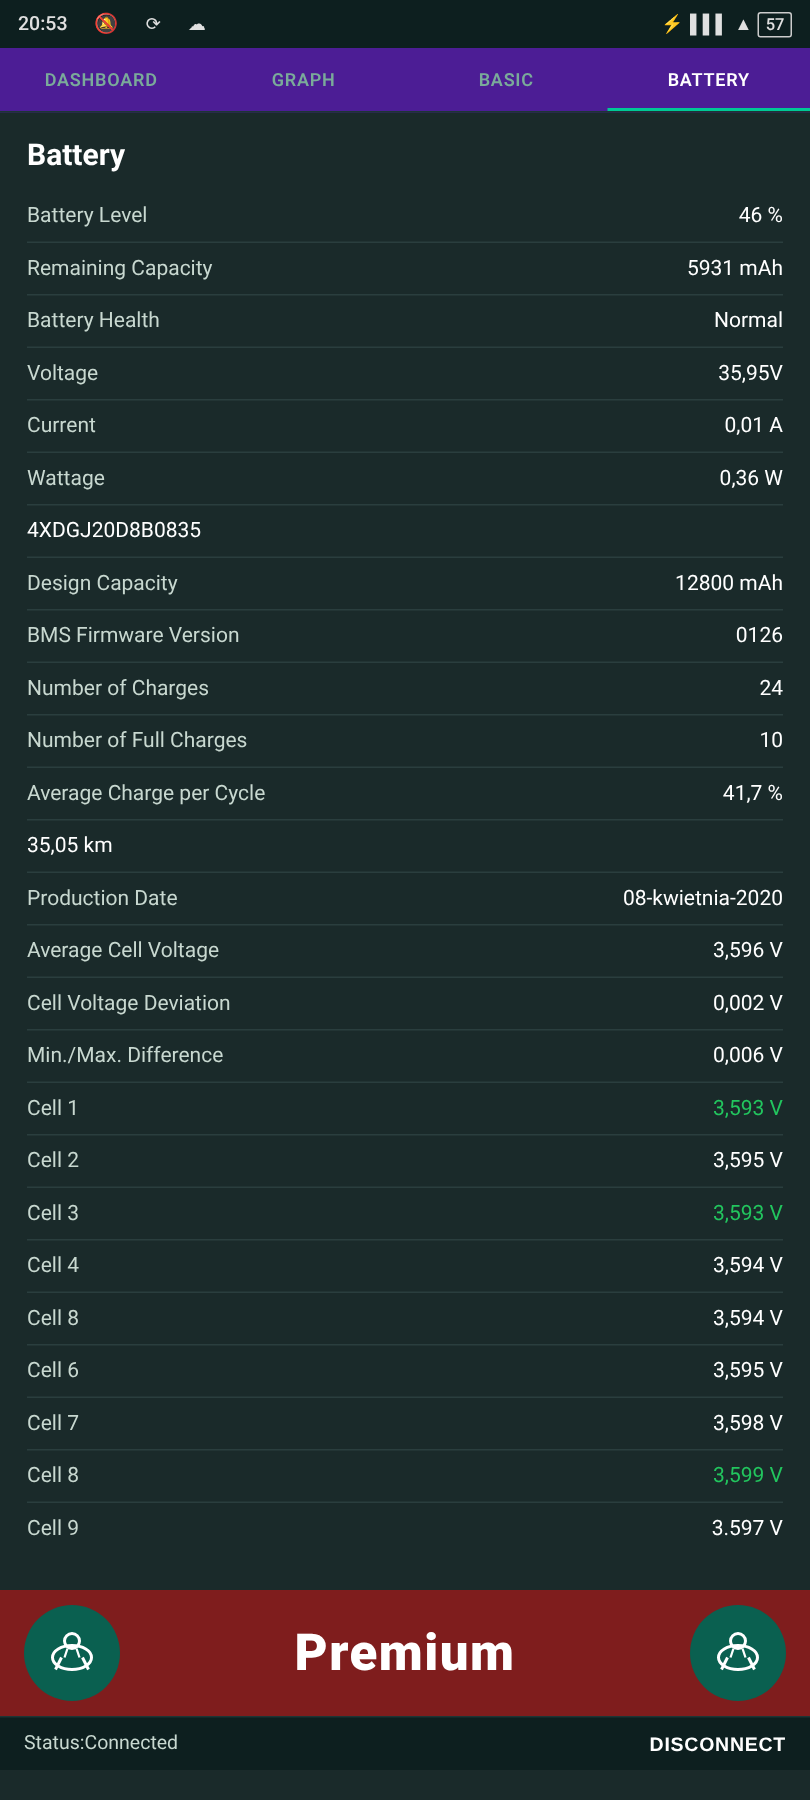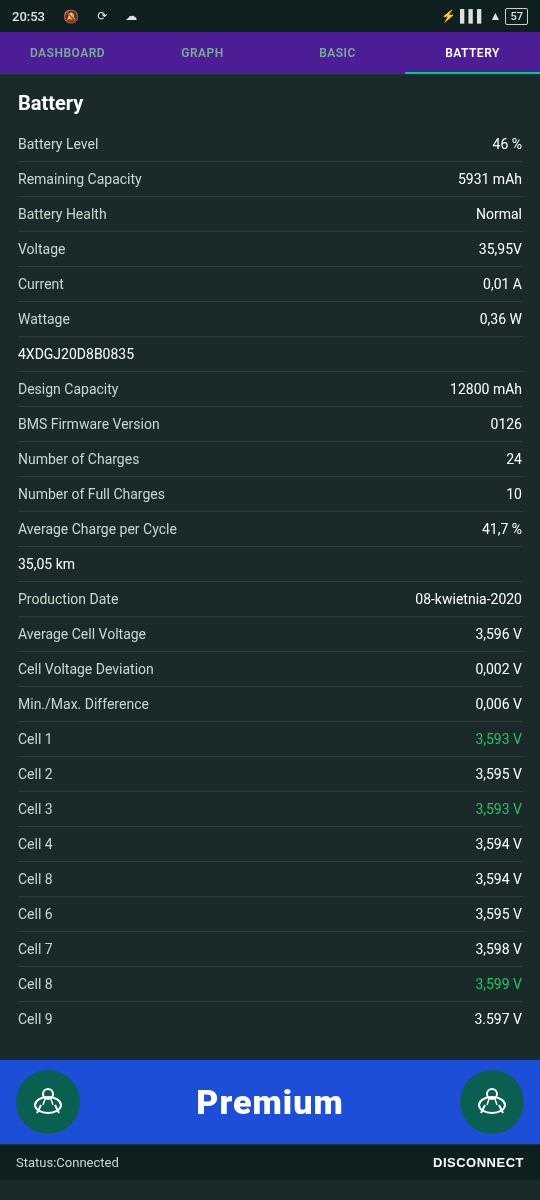--- a/index.html
+++ b/index.html
@@ -89,21 +89,21 @@
       font-size: 14px;
       text-align: right;
       font-weight: 400;
     }
     .row-value.highlight-red {
       color: #22c55e;
     }
 
     
     .premium-banner {
-      background: #1d4ed8;
+      background: #7f1d1d;
       display: flex;
       align-items: center;
       justify-content: space-between;
       padding: 10px 16px;
       margin-top: 8px;
     }
     .premium-icon {
       width: 64px;
       height: 64px;
       background: #0a6050;

